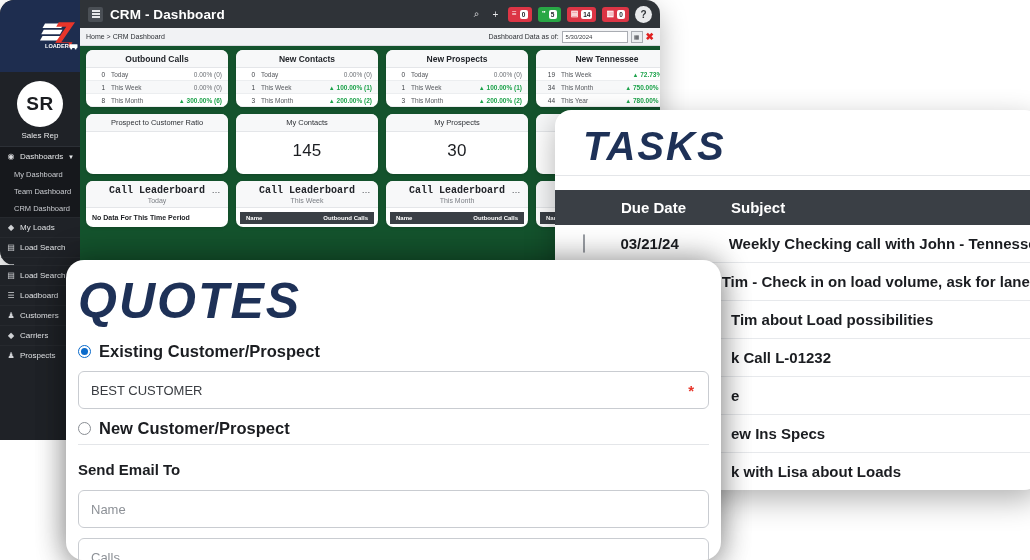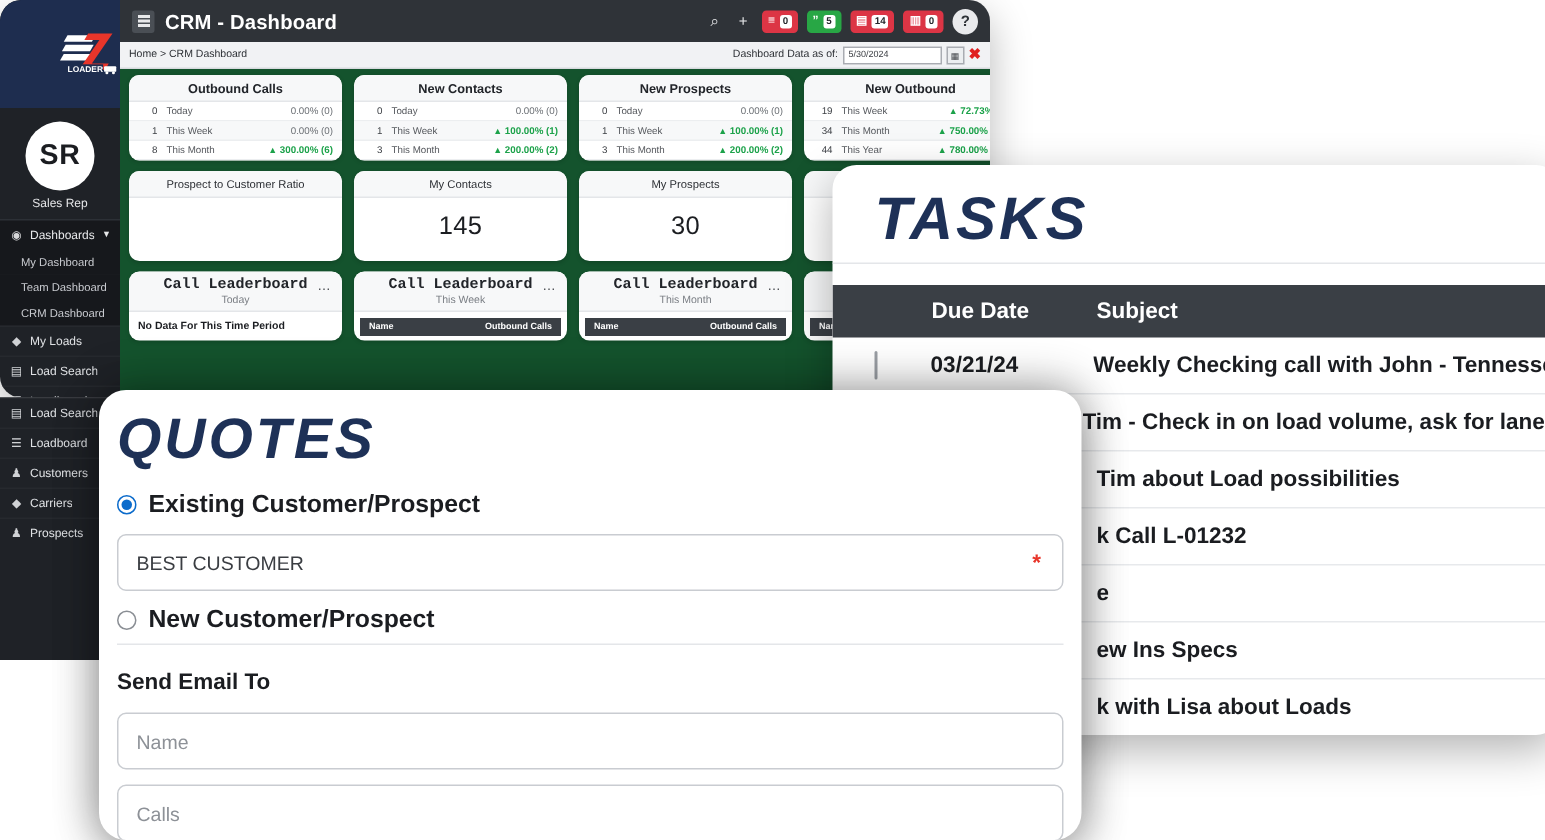--- a/index.html
+++ b/index.html
@@ -192,21 +192,21 @@
   .task-subj { overflow: hidden; }
 
   
   .quotes-panel {
     position: absolute; left: 66px; top: 260px; width: 655px; height: 300px;
     background: #fff; border-radius: 18px;
     box-shadow: 0 -4px 30px rgba(0,0,0,.30), 0 10px 30px rgba(0,0,0,.30);
     overflow: hidden;
   }
   .quotes-title {
-    font-size: 38px; font-weight: bold; font-style: italic;
+    font-size: 50px; font-weight: bold; font-style: italic;
     color: #1e3157; letter-spacing: 2px; padding: 12px 0 2px 12px;
   }
   .q-sep { height: 1px; background: #e4e6e9; margin: 0 12px; }
   .radio-line { display: flex; align-items: center; gap: 8px; padding: 10px 0 6px 12px; }
   .radio {
     width: 13px; height: 13px; border-radius: 50%;
     border: 1.6px solid #8a8e94; background: #fff; flex: none;
     display: flex; align-items: center; justify-content: center;
   }
   .radio.sel { border-color: #0b6bcb; }
@@ -368,21 +368,21 @@
             <span class="stat-pct up"><span class="arrow-up">▲</span> <span>100.00% (1)</span></span>
           </div>
           <div class="stat-row">
             <span class="stat-n">3</span>
             <span class="stat-lbl">This Month</span>
             <span class="stat-pct up"><span class="arrow-up">▲</span> <span>200.00% (2)</span></span>
           </div>
         </div>
 
         <div class="card" style="width:142px">
-          <div class="card-head">New Outbound</div>
+          <div class="card-head">New Tennessee</div>
           <div class="stat-row">
             <span class="stat-n">19</span>
             <span class="stat-lbl">This Week</span>
             <span class="stat-pct up"><span class="arrow-up">▲</span> <span>72.73% (8)</span></span>
           </div>
           <div class="stat-row">
             <span class="stat-n">34</span>
             <span class="stat-lbl">This Month</span>
             <span class="stat-pct up"><span class="arrow-up">▲</span> <span>750.00% (30)</span></span>
           </div>

